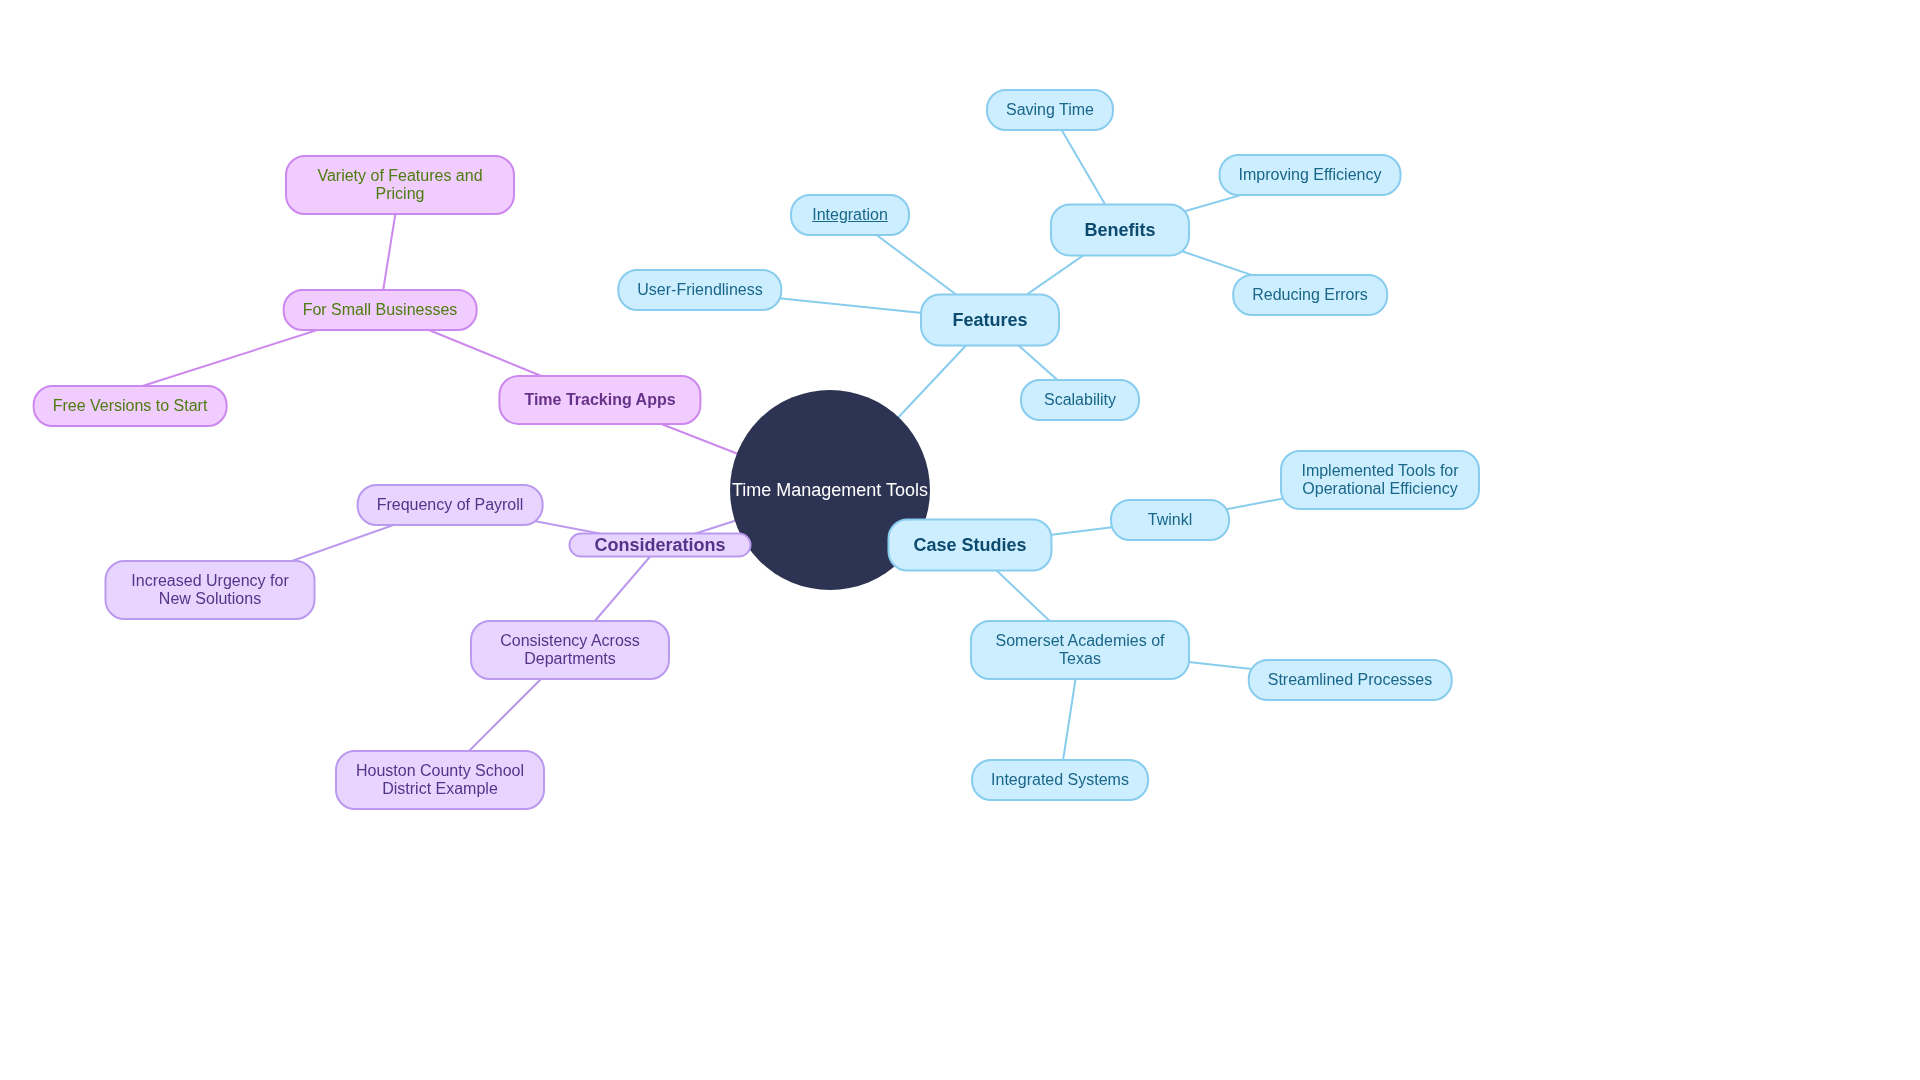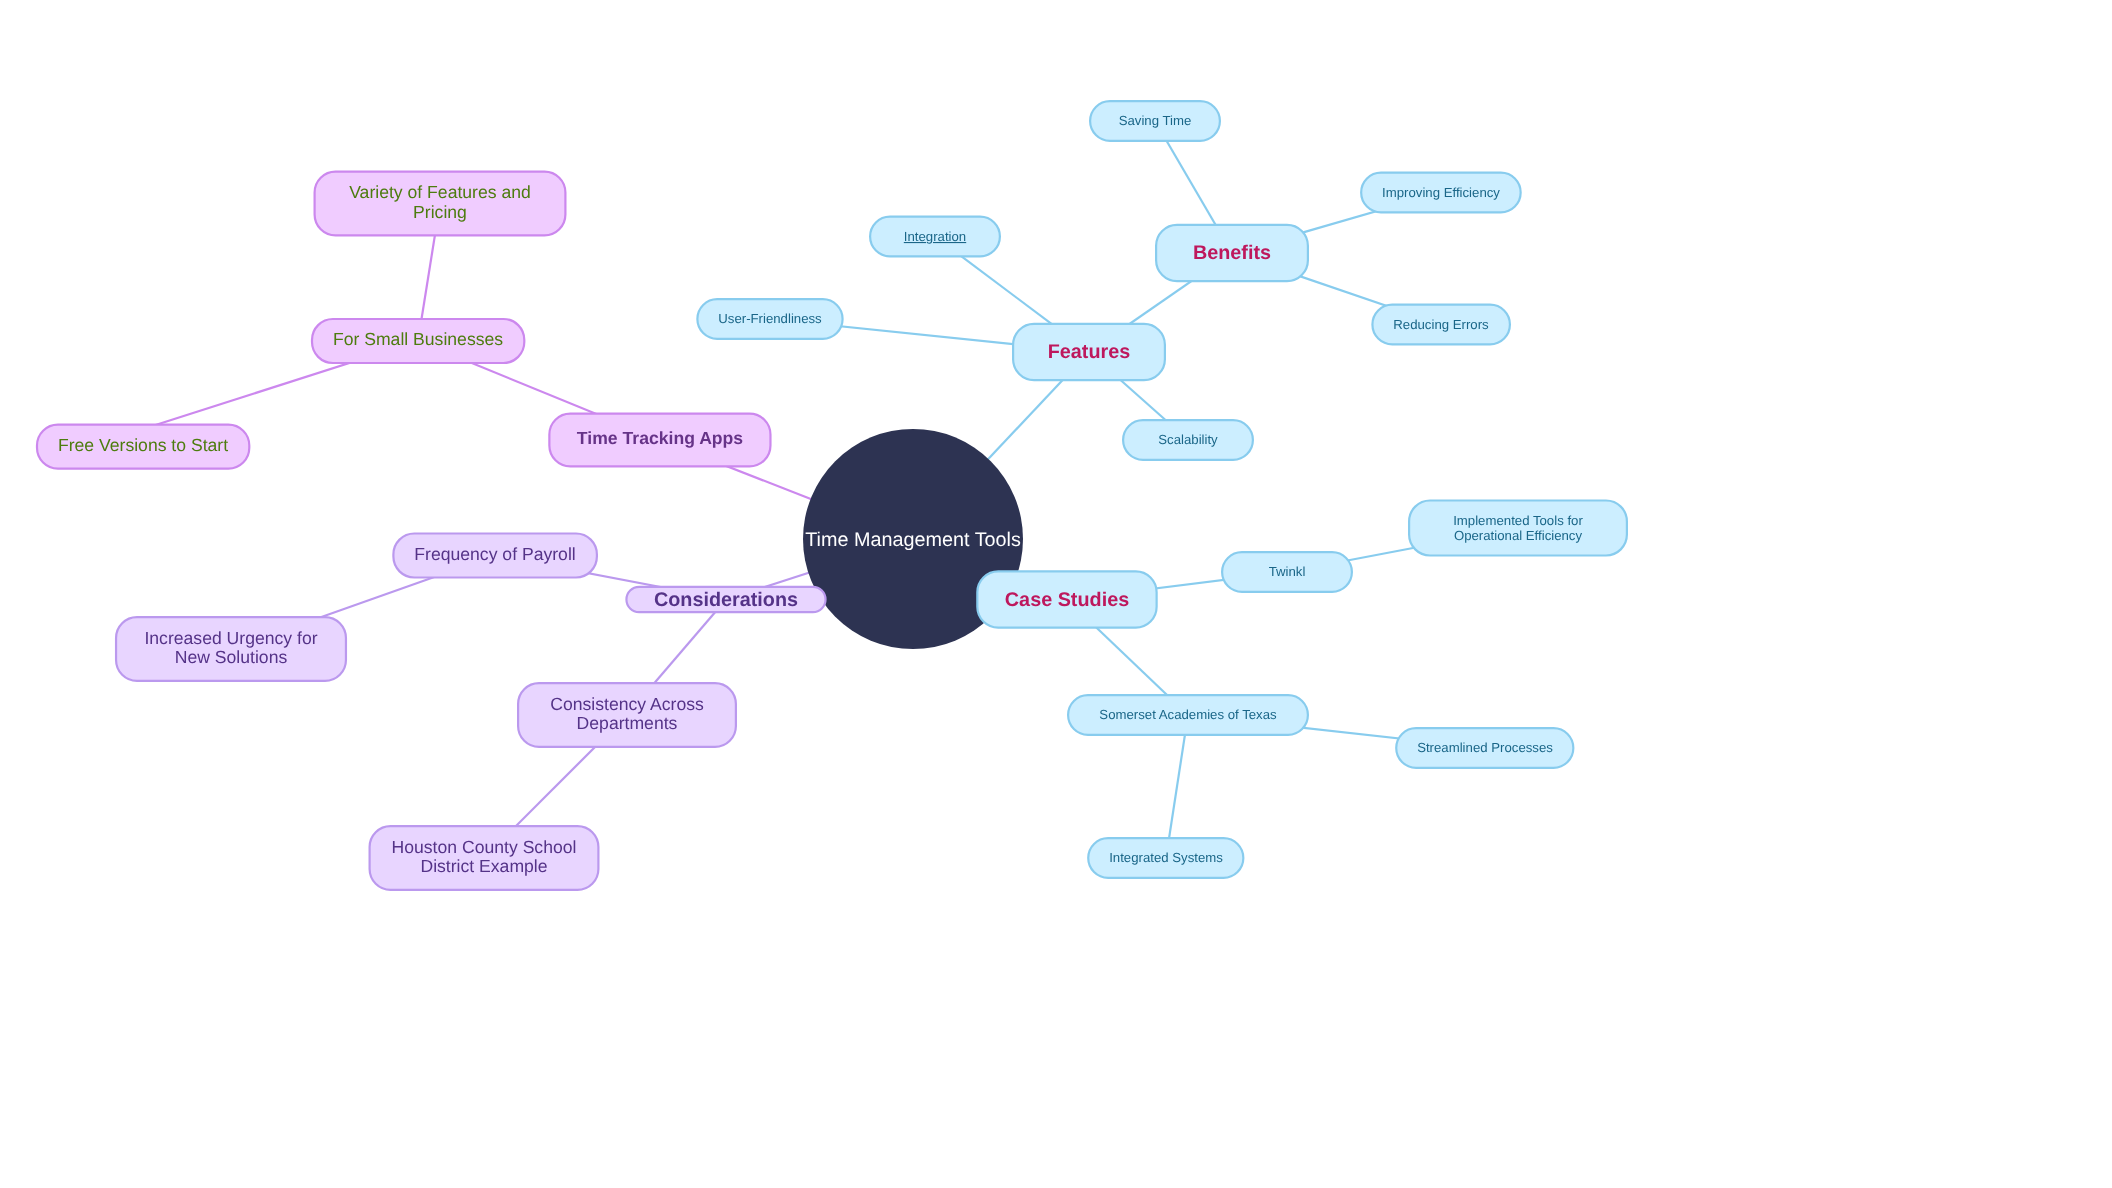--- a/index.html
+++ b/index.html
@@ -27,29 +27,29 @@
       background: #2d3352;
       color: #ffffff;
       font-size: 18px;
       font-weight: 500;
     }
     .node-blue {
       background: #cceeff;
       border: 2px solid #88ccee;
       border-radius: 20px;
       color: #1a6688;
-      font-size: 12px;
+      font-size: 16px;
       padding: 10px 18px;
       min-width: 120px;
     }
     .node-blue-large {
       background: #cceeff;
       border: 2px solid #88ccee;
       border-radius: 20px;
-      color: #be185d;
+      color: #0c4a6e;
       font-size: 18px;
       font-weight: 600;
       padding: 14px 24px;
       min-width: 140px;
     }
     .node-pink {
       background: #f0ccff;
       border: 2px solid #cc88ee;
       border-radius: 20px;
       color: #4d7c0f;

